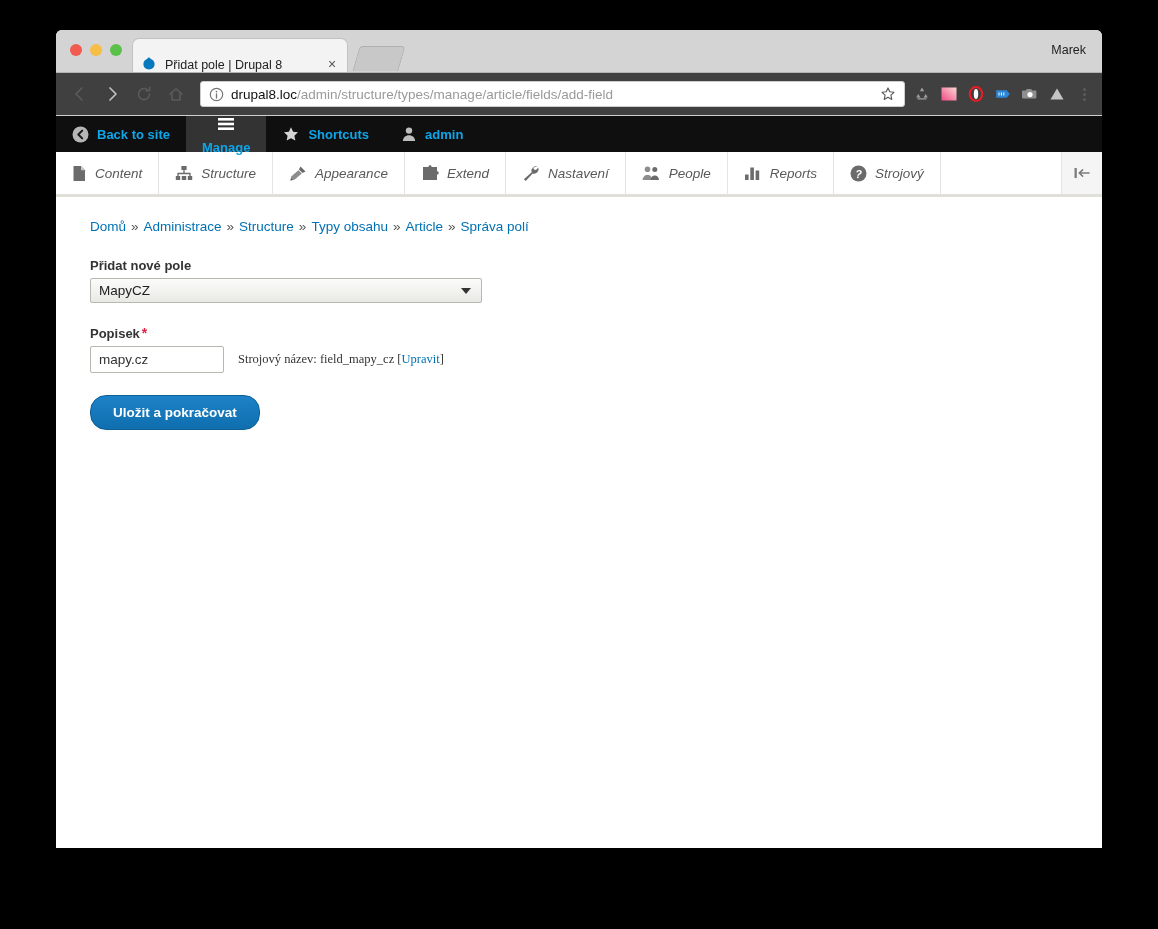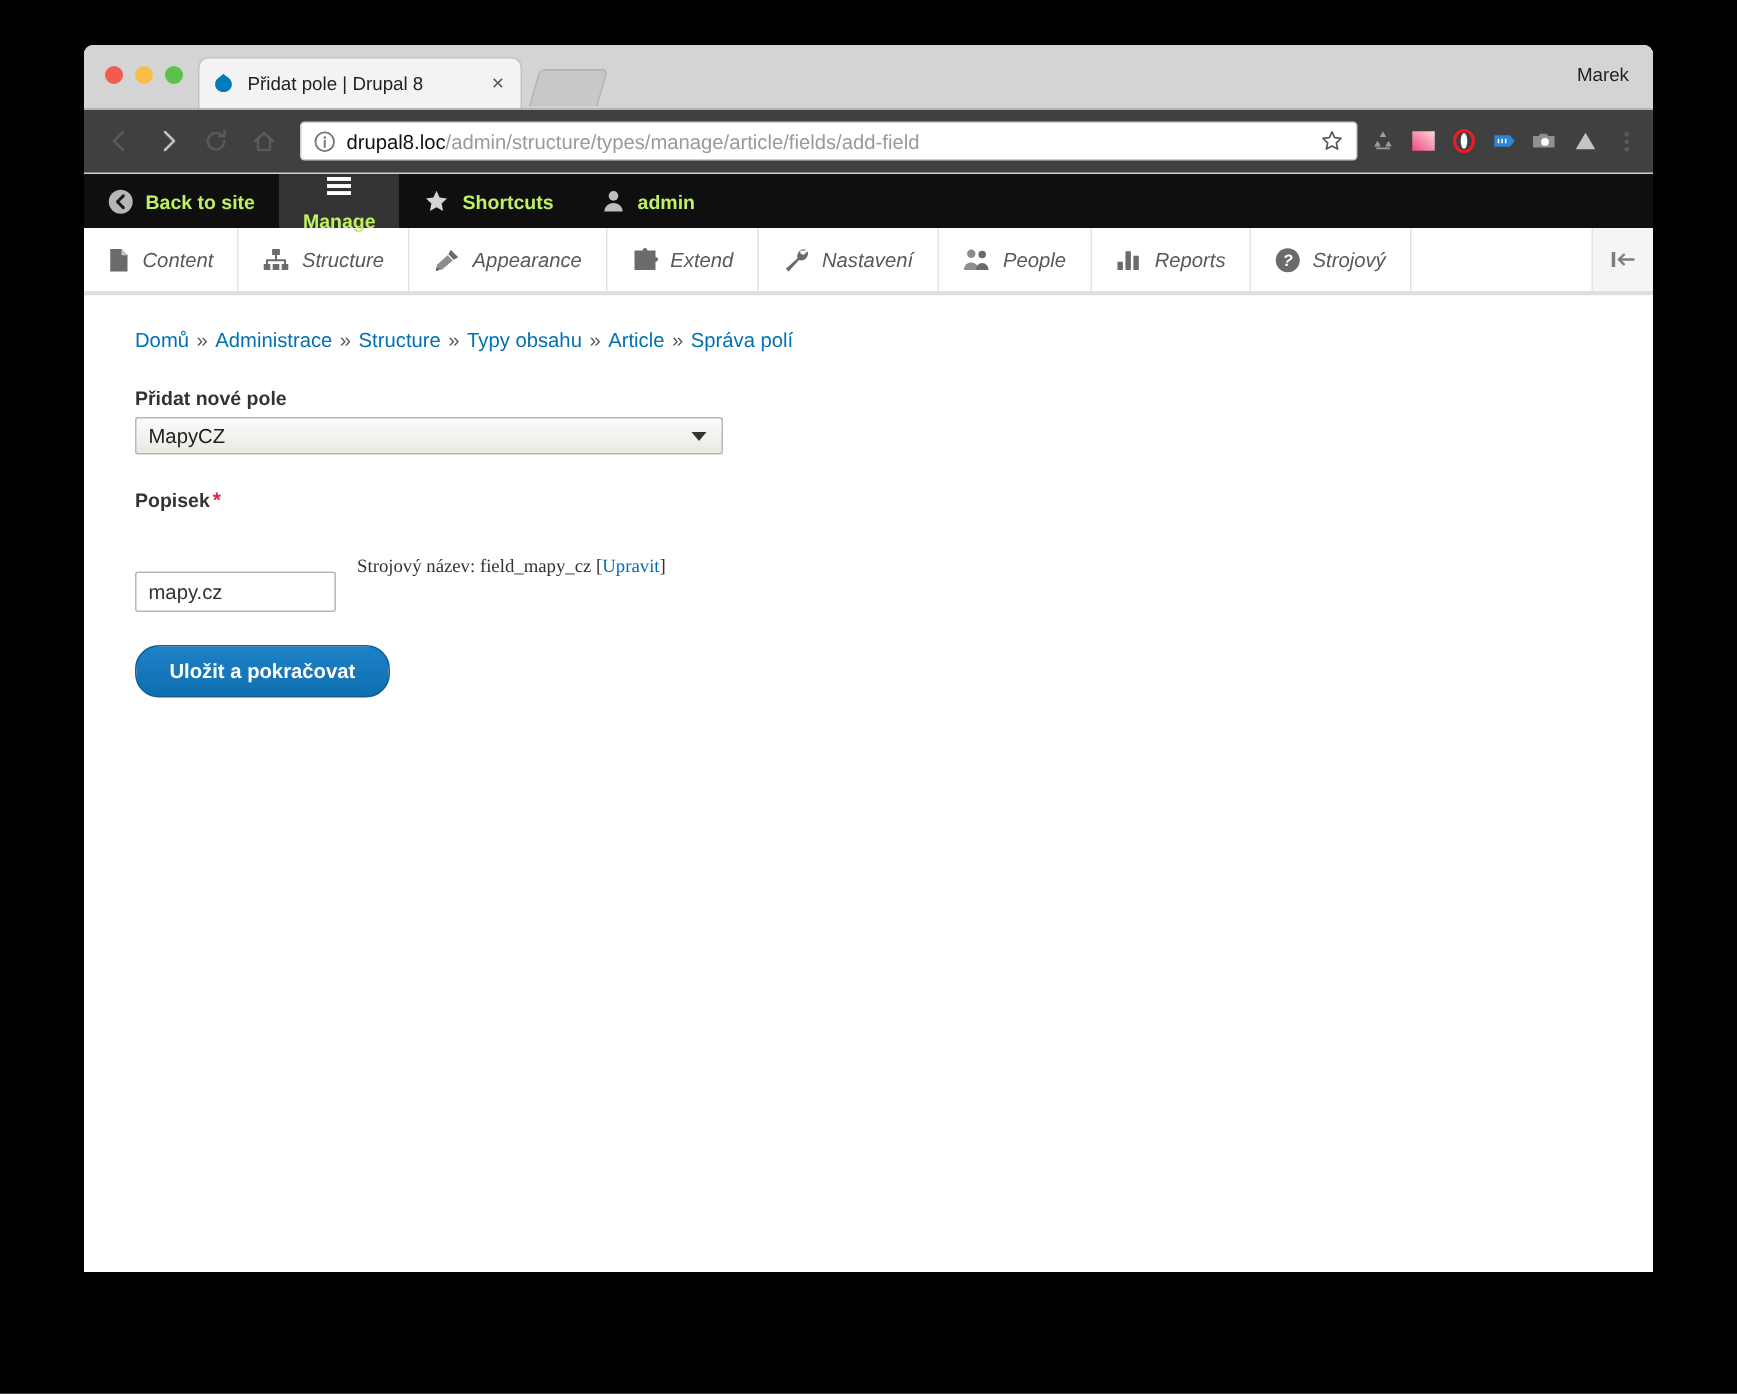--- a/index.html
+++ b/index.html
@@ -35,21 +35,21 @@
   .tl.yellow { background: #f7bd45; }
   .tl.green { background: #5cc14b; }
   .tab-active {
     position: absolute;
     left: 76px; top: 8px;
     width: 216px; height: 34px;
     background: #f3f3f3;
     border-radius: 7px 7px 0 0;
     border: 1px solid #c2c2c2;
     border-bottom: none;
-    display: flex; align-items: center;
+    display: flex; align-items: flex-end;
     padding: 0 8px;
     box-sizing: border-box;
   }
   .tab-favicon {
     width: 16px; height: 16px; flex: 0 0 16px;
     margin-right: 8px;
     position: relative;
   }
   .tab-title {
     font-size: 12.5px; color: #222;
@@ -123,21 +123,21 @@
   
   .d-toolbar-bar {
     height: 36px;
     background: #0f0f0f;
     display: flex; align-items: stretch;
     font-size: 13px;
   }
   .d-tab {
     display: flex; align-items: center; gap: 8px;
     padding: 0 16px;
-    color: #bef264; font-weight: bold;
+    color: #0ea5e9; font-weight: bold;
     cursor: pointer;
     white-space: nowrap;
   }
   .d-tab.active { background: #333333; flex-direction: column; }
   .d-toolbar-tray {
     height: 42px;
     background: #fff;
     border-bottom: 3px solid #e0e0d8;
     display: flex; align-items: stretch; font-style: italic;
   }
@@ -202,21 +202,20 @@
   .label-row { display: flex; align-items: center; }
   .text-input {
     width: 134px; height: 27px;
     background: #fff;
     border: 1px solid #b8b8b0;
     border-radius: 2px;
     font-size: 13.5px; color: #333;
     padding: 0 8px;
     box-sizing: border-box;
     font-family: "Liberation Sans", sans-serif;
-    margin-top: 35px;
   }
   .machine-name {
     font-size: 12.5px; color: #333;
     margin-left: 14px;
     font-family: Liberation Serif, serif;
   }
   .machine-name a { color: #0071b3; text-decoration: none; }
   .submit-btn {
     margin-top: 22px;
     background: linear-gradient(#1e82c8, #0e6eae);

